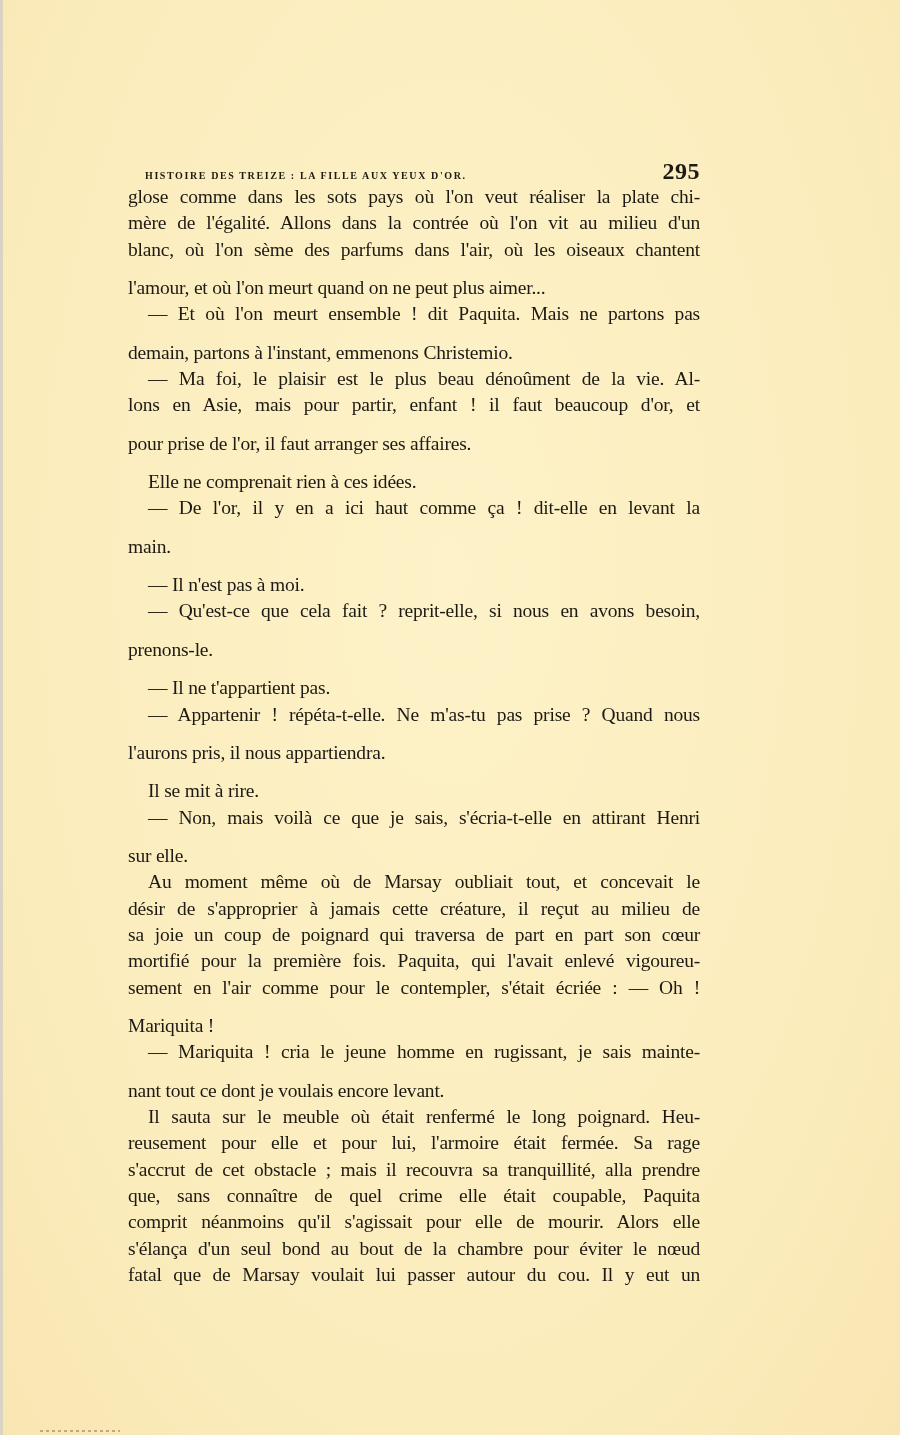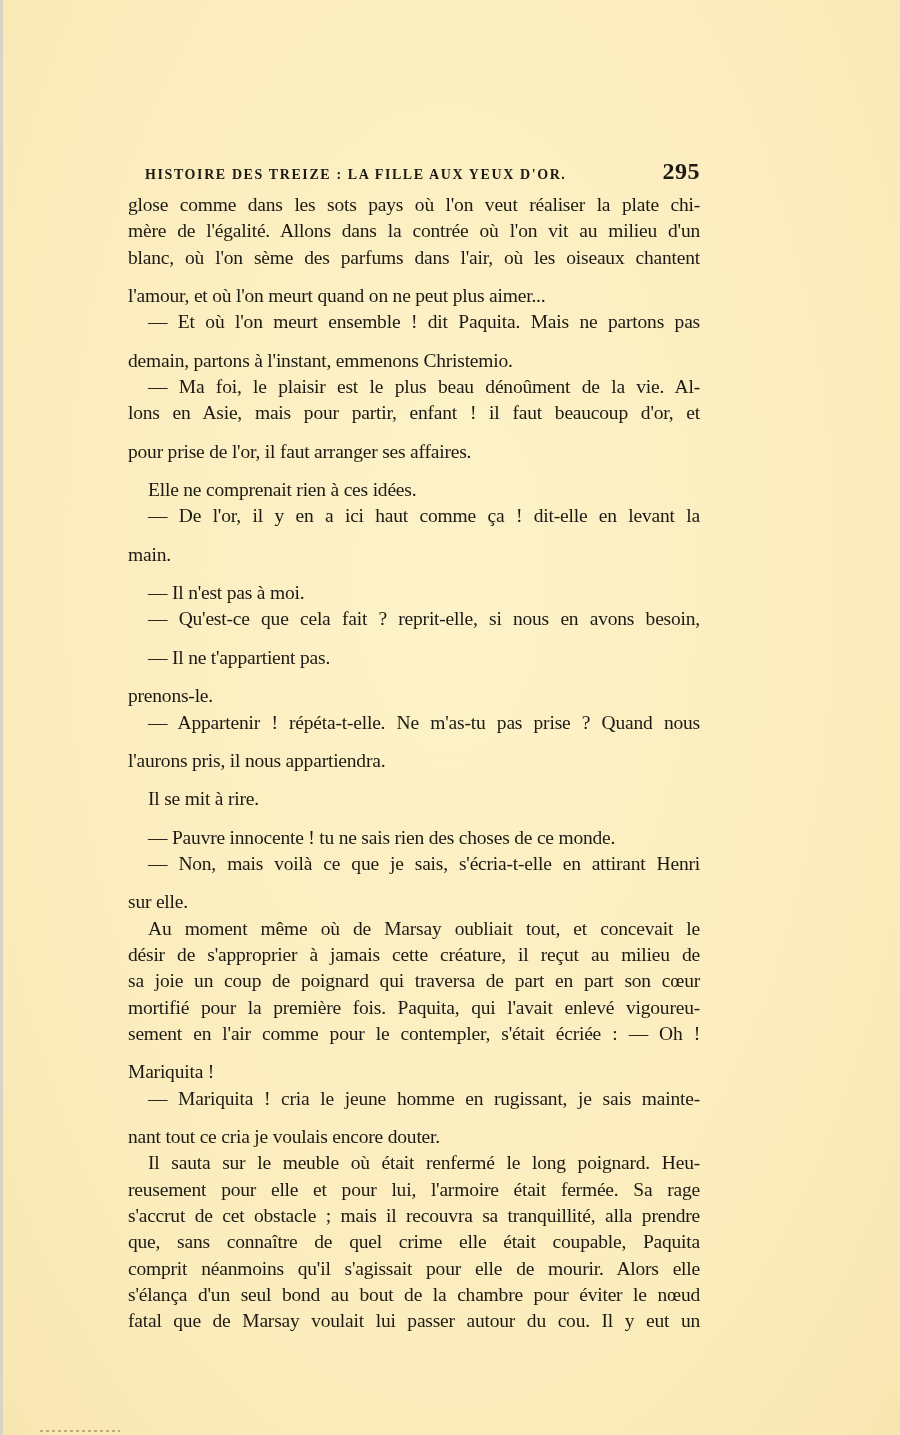--- a/index.html
+++ b/index.html
@@ -36,32 +36,32 @@
       display: flex;
       justify-content: space-between;
       align-items: baseline;
       font-weight: bold;
       font-size: 15px;
       letter-spacing: 1.2px;
     }
     .running-head .title {
       font-variant: small-caps;
       text-transform: uppercase;
-      font-size: 14px;
+      font-size: 10px;
       letter-spacing: 1.6px;
       margin-top: 8px;
     }
     .running-head .page-number {
       font-size: 24px;
       letter-spacing: 0.5px;
       font-weight: bold;
     }
     .text-block {
       position: absolute;
-      top: 192px;
+      top: 184px;
       left: 128px;
       width: 572px;
     }
     .line {
       height: 26.35px;
       line-height: 26.35px;
       font-size: 19.5px;
       white-space: nowrap;
       text-align: justify;
       text-align-last: justify;
@@ -103,36 +103,35 @@
       <div class="line indent">— Et où l'on meurt ensemble ! dit Paquita. Mais ne partons pas</div>
       <div class="line last">demain, partons à l'instant, emmenons Christemio.</div>
       <div class="line indent">— Ma foi, le plaisir est le plus beau dénoûment de la vie. Al-</div>
       <div class="line">lons en Asie, mais pour partir, enfant ! il faut beaucoup d'or, et</div>
       <div class="line last">pour prise de l'or, il faut arranger ses affaires.</div>
       <div class="line indent last">Elle ne comprenait rien à ces idées.</div>
       <div class="line indent">— De l'or, il y en a ici haut comme ça ! dit-elle en levant la</div>
       <div class="line last">main.</div>
       <div class="line indent last">— Il n'est pas à moi.</div>
       <div class="line indent">— Qu'est-ce que cela fait ? reprit-elle, si nous en avons besoin,</div>
+      <div class="line last">prenons-le.</div>
       <div class="line indent last">— Il ne t'appartient pas.</div>
-      <div class="line last">prenons-le.</div>
       <div class="line indent">— Appartenir ! répéta-t-elle. Ne m'as-tu pas prise ? Quand nous</div>
       <div class="line last">l'aurons pris, il nous appartiendra.</div>
       <div class="line indent last">Il se mit à rire.</div>
-      <div class="line indent last">— Pauvre innocente ! tu ne sais rien des choses de ce monde.</div>
       <div class="line indent">— Non, mais voilà ce que je sais, s'écria-t-elle en attirant Henri</div>
       <div class="line last">sur elle.</div>
       <div class="line indent">Au moment même où de Marsay oubliait tout, et concevait le</div>
       <div class="line">désir de s'approprier à jamais cette créature, il reçut au milieu de</div>
       <div class="line">sa joie un coup de poignard qui traversa de part en part son cœur</div>
       <div class="line">mortifié pour la première fois. Paquita, qui l'avait enlevé vigoureu-</div>
       <div class="line">sement en l'air comme pour le contempler, s'était écriée : — Oh !</div>
       <div class="line last">Mariquita !</div>
       <div class="line indent">— Mariquita ! cria le jeune homme en rugissant, je sais mainte-</div>
-      <div class="line last">nant tout ce cria je voulais encore douter.</div>
+      <div class="line last">nant tout ce dont je voulais encore levant.</div>
       <div class="line indent">Il sauta sur le meuble où était renfermé le long poignard. Heu-</div>
       <div class="line">reusement pour elle et pour lui, l'armoire était fermée. Sa rage</div>
       <div class="line">s'accrut de cet obstacle ; mais il recouvra sa tranquillité, alla prendre</div>
       <div class="line">que, sans connaître de quel crime elle était coupable, Paquita</div>
       <div class="line">comprit néanmoins qu'il s'agissait pour elle de mourir. Alors elle</div>
       <div class="line">s'élança d'un seul bond au bout de la chambre pour éviter le nœud</div>
       <div class="line">fatal que de Marsay voulait lui passer autour du cou. Il y eut un</div>
     </div>
 
   <div class="smudge"></div>

